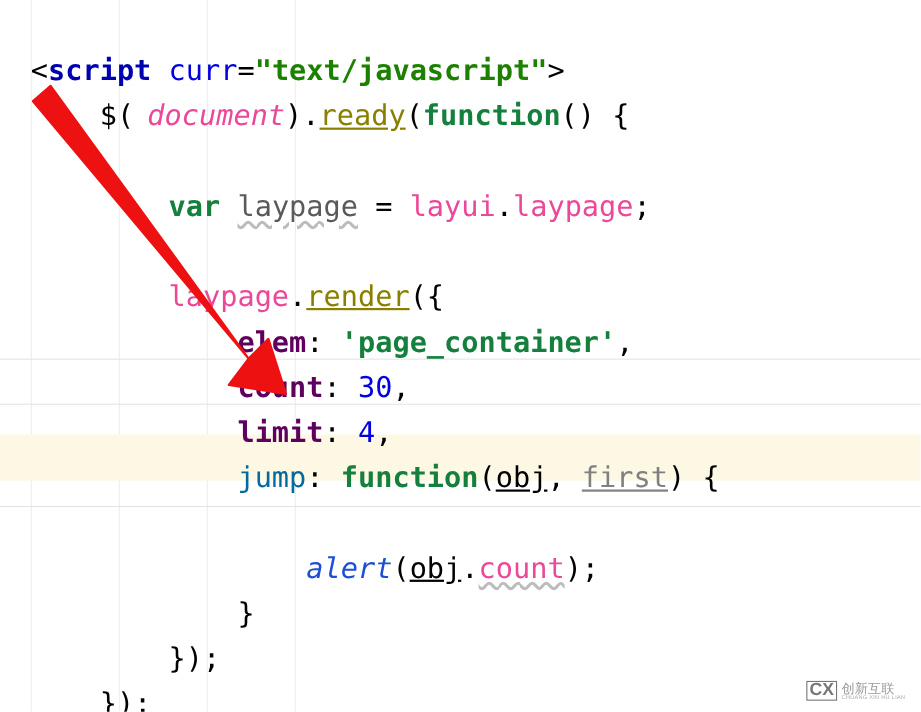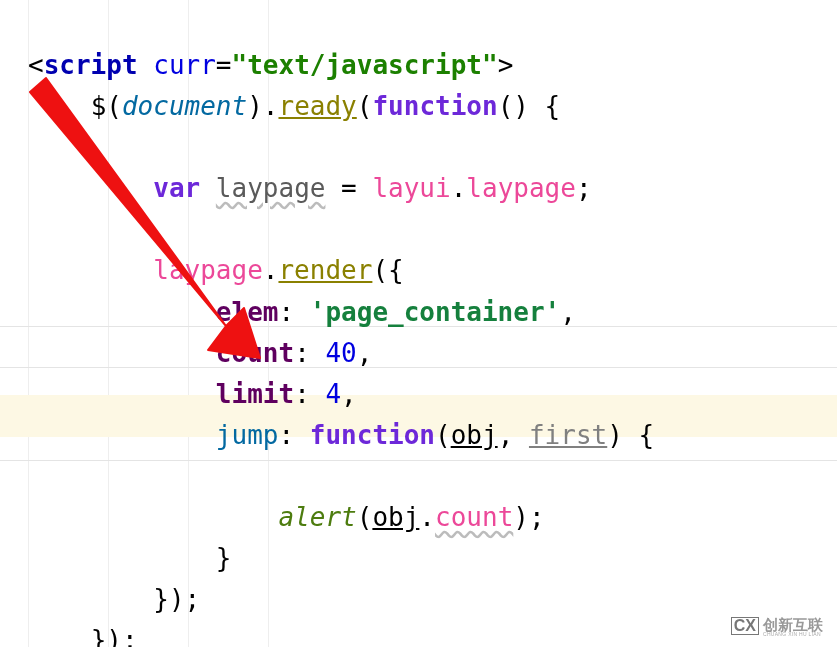--- a/index.html
+++ b/index.html
@@ -41,69 +41,68 @@
   .hl-band {
     position: absolute;
     left: 0; right: 0;
     background: #fdf8e4;
   }
   .tag-brace { color: #000; }
   .tag-name { color: #0000b0; font-weight: bold; }
   .attr-name { color: #0000e0; }
   .attr-val { color: #1c8000; font-weight: bold; }
   .jq { color: #000; }
-  .ident { color: #0369a1; font-style: italic; }
+  .ident { color: #ec4899; font-style: italic; margin-left: 12px; }
   .method { color: #8a8000; text-decoration: underline; }
-  .kw { color: #6d28d9; font-weight: bold; text-align: right; }
+  .kw { color: #15803d; font-weight: bold; text-align: right; }
   .varname { color: #5a5a5a; }
   .underl { text-decoration: underline wavy #bcbcbc; text-underline-offset: 4px; }
   .obj { color: #ec4899; }
   .prop { color: #5f005f; font-weight: bold; }
   .jump { color: #0369a1; }
   .str { color: #15803d; font-weight: bold; }
   .num { color: #0000e0; }
   .paramU { text-decoration: underline; color: #000; }
   .paramGU { color: #808080; text-decoration: underline; margin-top: 48px; }
-  .calli { font-style: italic; color: #4d7c0f; margin-top: 45px; }
+  .calli { font-style: italic; color: #1d4ed8; margin-top: 45px; }
   .punct { color: #000; }
 
   .arrow {
     position: absolute;
     top: 68px;
     left: 16px;
     z-index: 5;
     pointer-events: none;
   }
   .watermark {
     position: absolute;
     right: 10px;
     bottom: 8px;
     font-family: Arial, sans-serif;
     font-size: 10px;
     color: #999;
     display: flex;
-    align-items: flex-start;
+    align-items: center;
     gap: 4px;
     background: rgba(255,255,255,0.6);
     padding: 2px 4px;
     pointer-events: none;
     margin-left: 41px;
   }
   .watermark .logo {
     font-size: 16px;
     font-weight: bold;
     color: #777;
     border: 1.5px solid #777;
     padding: 0 2px;
     line-height: 1;
   }
   .watermark .cn {
-    font-size: 15px;
+    font-size: 12px;
     line-height: 1;
-    font-weight: bold;
   }
   .watermark .en {
     font-size: 5px;
     letter-spacing: 0.3px;
     color: #aaa;
     line-height: 1;
   }
 </style>
 </head>
 <body>
@@ -124,21 +123,21 @@
 </svg>
 
 <div class="code-area">
 <span class="tag-brace">&lt;</span><span class="tag-name">script</span> <span class="attr-name">curr</span><span class="punct">=</span><span class="attr-val">"text/javascript"</span><span class="tag-brace">&gt;</span>
     <span class="jq">$</span><span class="punct">(</span><span class="ident">document</span><span class="punct">).</span><span class="method">ready</span><span class="punct">(</span><span class="kw">function</span><span class="punct">() {</span>
 
         <span class="kw">var</span> <span class="varname underl">laypage</span><span class="punct"> = </span><span class="obj">layui</span><span class="punct">.</span><span class="obj">laypage</span><span class="punct">;</span>
 
         <span class="obj">laypage</span><span class="punct">.</span><span class="method">render</span><span class="punct">({</span>
             <span class="prop">elem</span><span class="punct">: </span><span class="str">'page_container'</span><span class="punct">,</span>
-            <span class="prop">count</span><span class="punct">: </span><span class="num">40</span><span class="punct">,</span>
+            <span class="prop">count</span><span class="punct">: </span><span class="num">30</span><span class="punct">,</span>
             <span class="prop">limit</span><span class="punct">: </span><span class="num">4</span><span class="punct">,</span>
             <span class="jump">jump</span><span class="punct">: </span><span class="kw">function</span><span class="punct">(</span><span class="paramU">obj</span><span class="punct">, </span><span class="paramGU">first</span><span class="punct">) {</span>
 
                 <span class="calli">alert</span><span class="punct">(</span><span class="paramU">obj</span><span class="punct">.</span><span class="obj underl">count</span><span class="punct">);</span>
             <span class="punct">}</span>
         <span class="punct">});</span>
     <span class="punct">});</span>
 
 
 </div>

